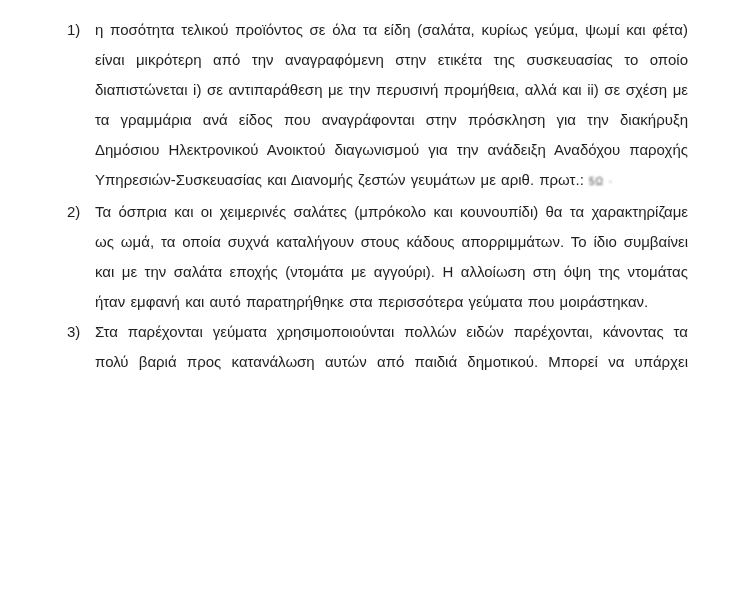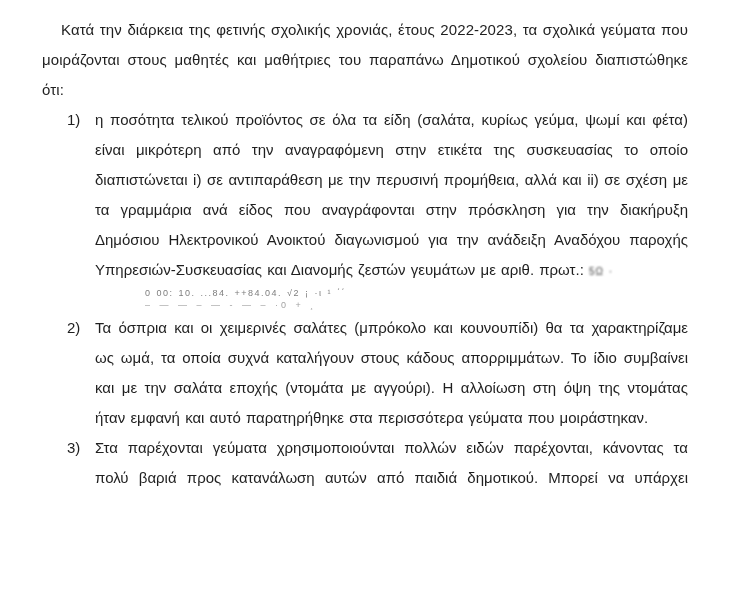--- a/index.html
+++ b/index.html
@@ -83,28 +83,23 @@
     color: #a3a3a3;
     letter-spacing: 3px;
   }
 </style>
 </head>
 <body>
 
 <div class="page">
 
 
-  <p class="intro">Κατά την διάρκεια της φετινής σχολικής χρονιάς, έτους 2022-2023, τα σχολικά γεύματα που μοιράζονται στους μαθητές και μαθήτριες του παραπάνω Δημοτικού σχολείου διαπιστώθηκε ότι:</p>
 
   <div class="item">
     <span class="num">1)</span><span>η ποσότητα τελικού προϊόντος σε όλα τα είδη (σαλάτα, κυρίως γεύμα, ψωμί και φέτα) είναι </span><span class="u">μικρότερη</span><span> από την αναγραφόμενη στην ετικέτα της συσκευασίας το οποίο διαπιστώνεται i) σε αντιπαράθεση με την περυσινή προμήθεια, αλλά και ii) σε σχέση με τα γραμμάρια ανά είδος που αναγράφονται στην πρόσκληση για την διακήρυξη Δημόσιου Ηλεκτρονικού Ανοικτού διαγωνισμού για την ανάδειξη Αναδόχου παροχής Υπηρεσιών-Συσκευασίας και Διανομής ζεστών γευμάτων με αριθ. πρωτ.: </span><span class="smudge">5Ω ·</span>
-    <div class="stamp">
-      <div class="row1">0 00: 10. ...84. ++84.04.  √2 ¡ ·ι ¹  ΄΄</div>
-      <div class="row2">–  — —  – —  - —  –   ·0 +  ¸</div>
-    </div>
   </div>
 
   <div class="item">
     <span class="num">2)</span><span>Τα όσπρια και οι χειμερινές σαλάτες (μπρόκολο και κουνουπίδι) θα τα χαρακτηρίζαμε ως </span><span class="u">ωμά</span><span>, τα οποία συχνά καταλήγουν στους κάδους απορριμμάτων. Το ίδιο συμβαίνει και με την σαλάτα εποχής (ντομάτα με αγγούρι). Η αλλοίωση στη όψη της ντομάτας ήταν εμφανή και αυτό παρατηρήθηκε στα περισσότερα γεύματα που μοιράστηκαν.</span>
   </div>
 
   <div class="item justify-last">
     <span class="num">3)</span><span>Στα παρέχονται γεύματα χρησιμοποιούνται </span><span class="u">πολλών ειδών παρέχονται</span><span>, κάνοντας τα πολύ βαριά προς κατανάλωση αυτών από παιδιά δημοτικού. Μπορεί να υπάρχει</span>
   </div>
 

